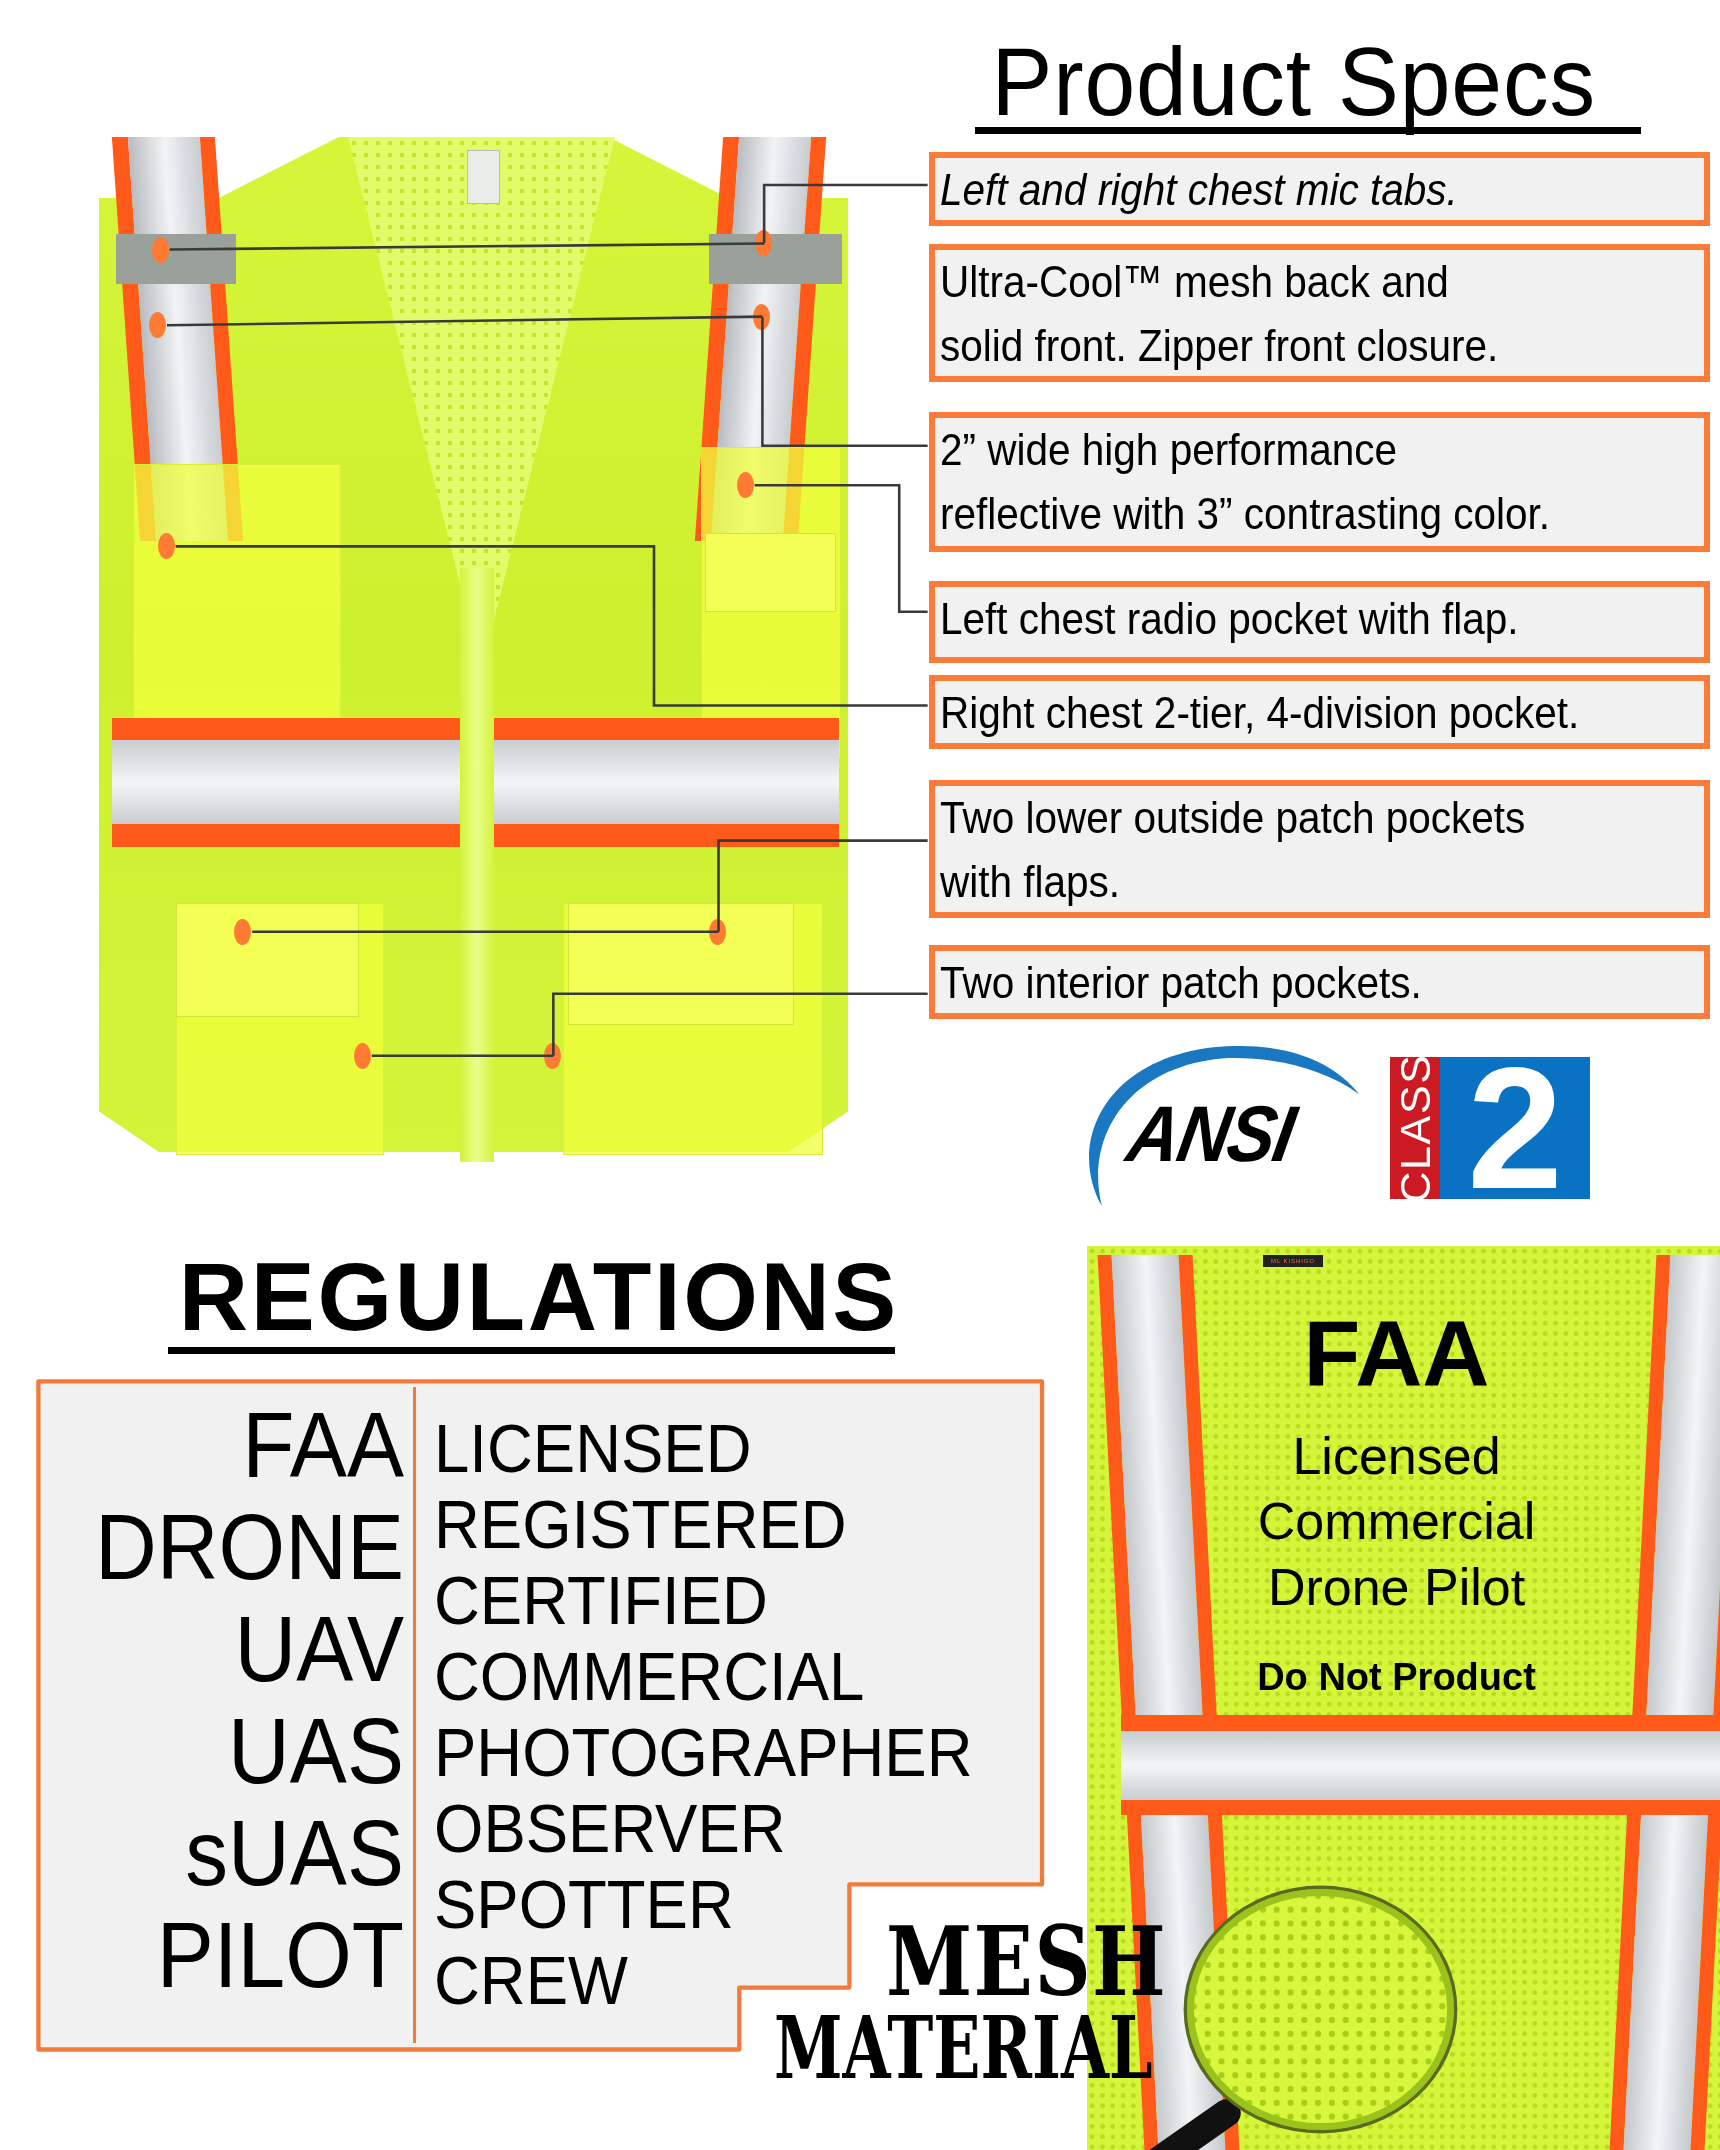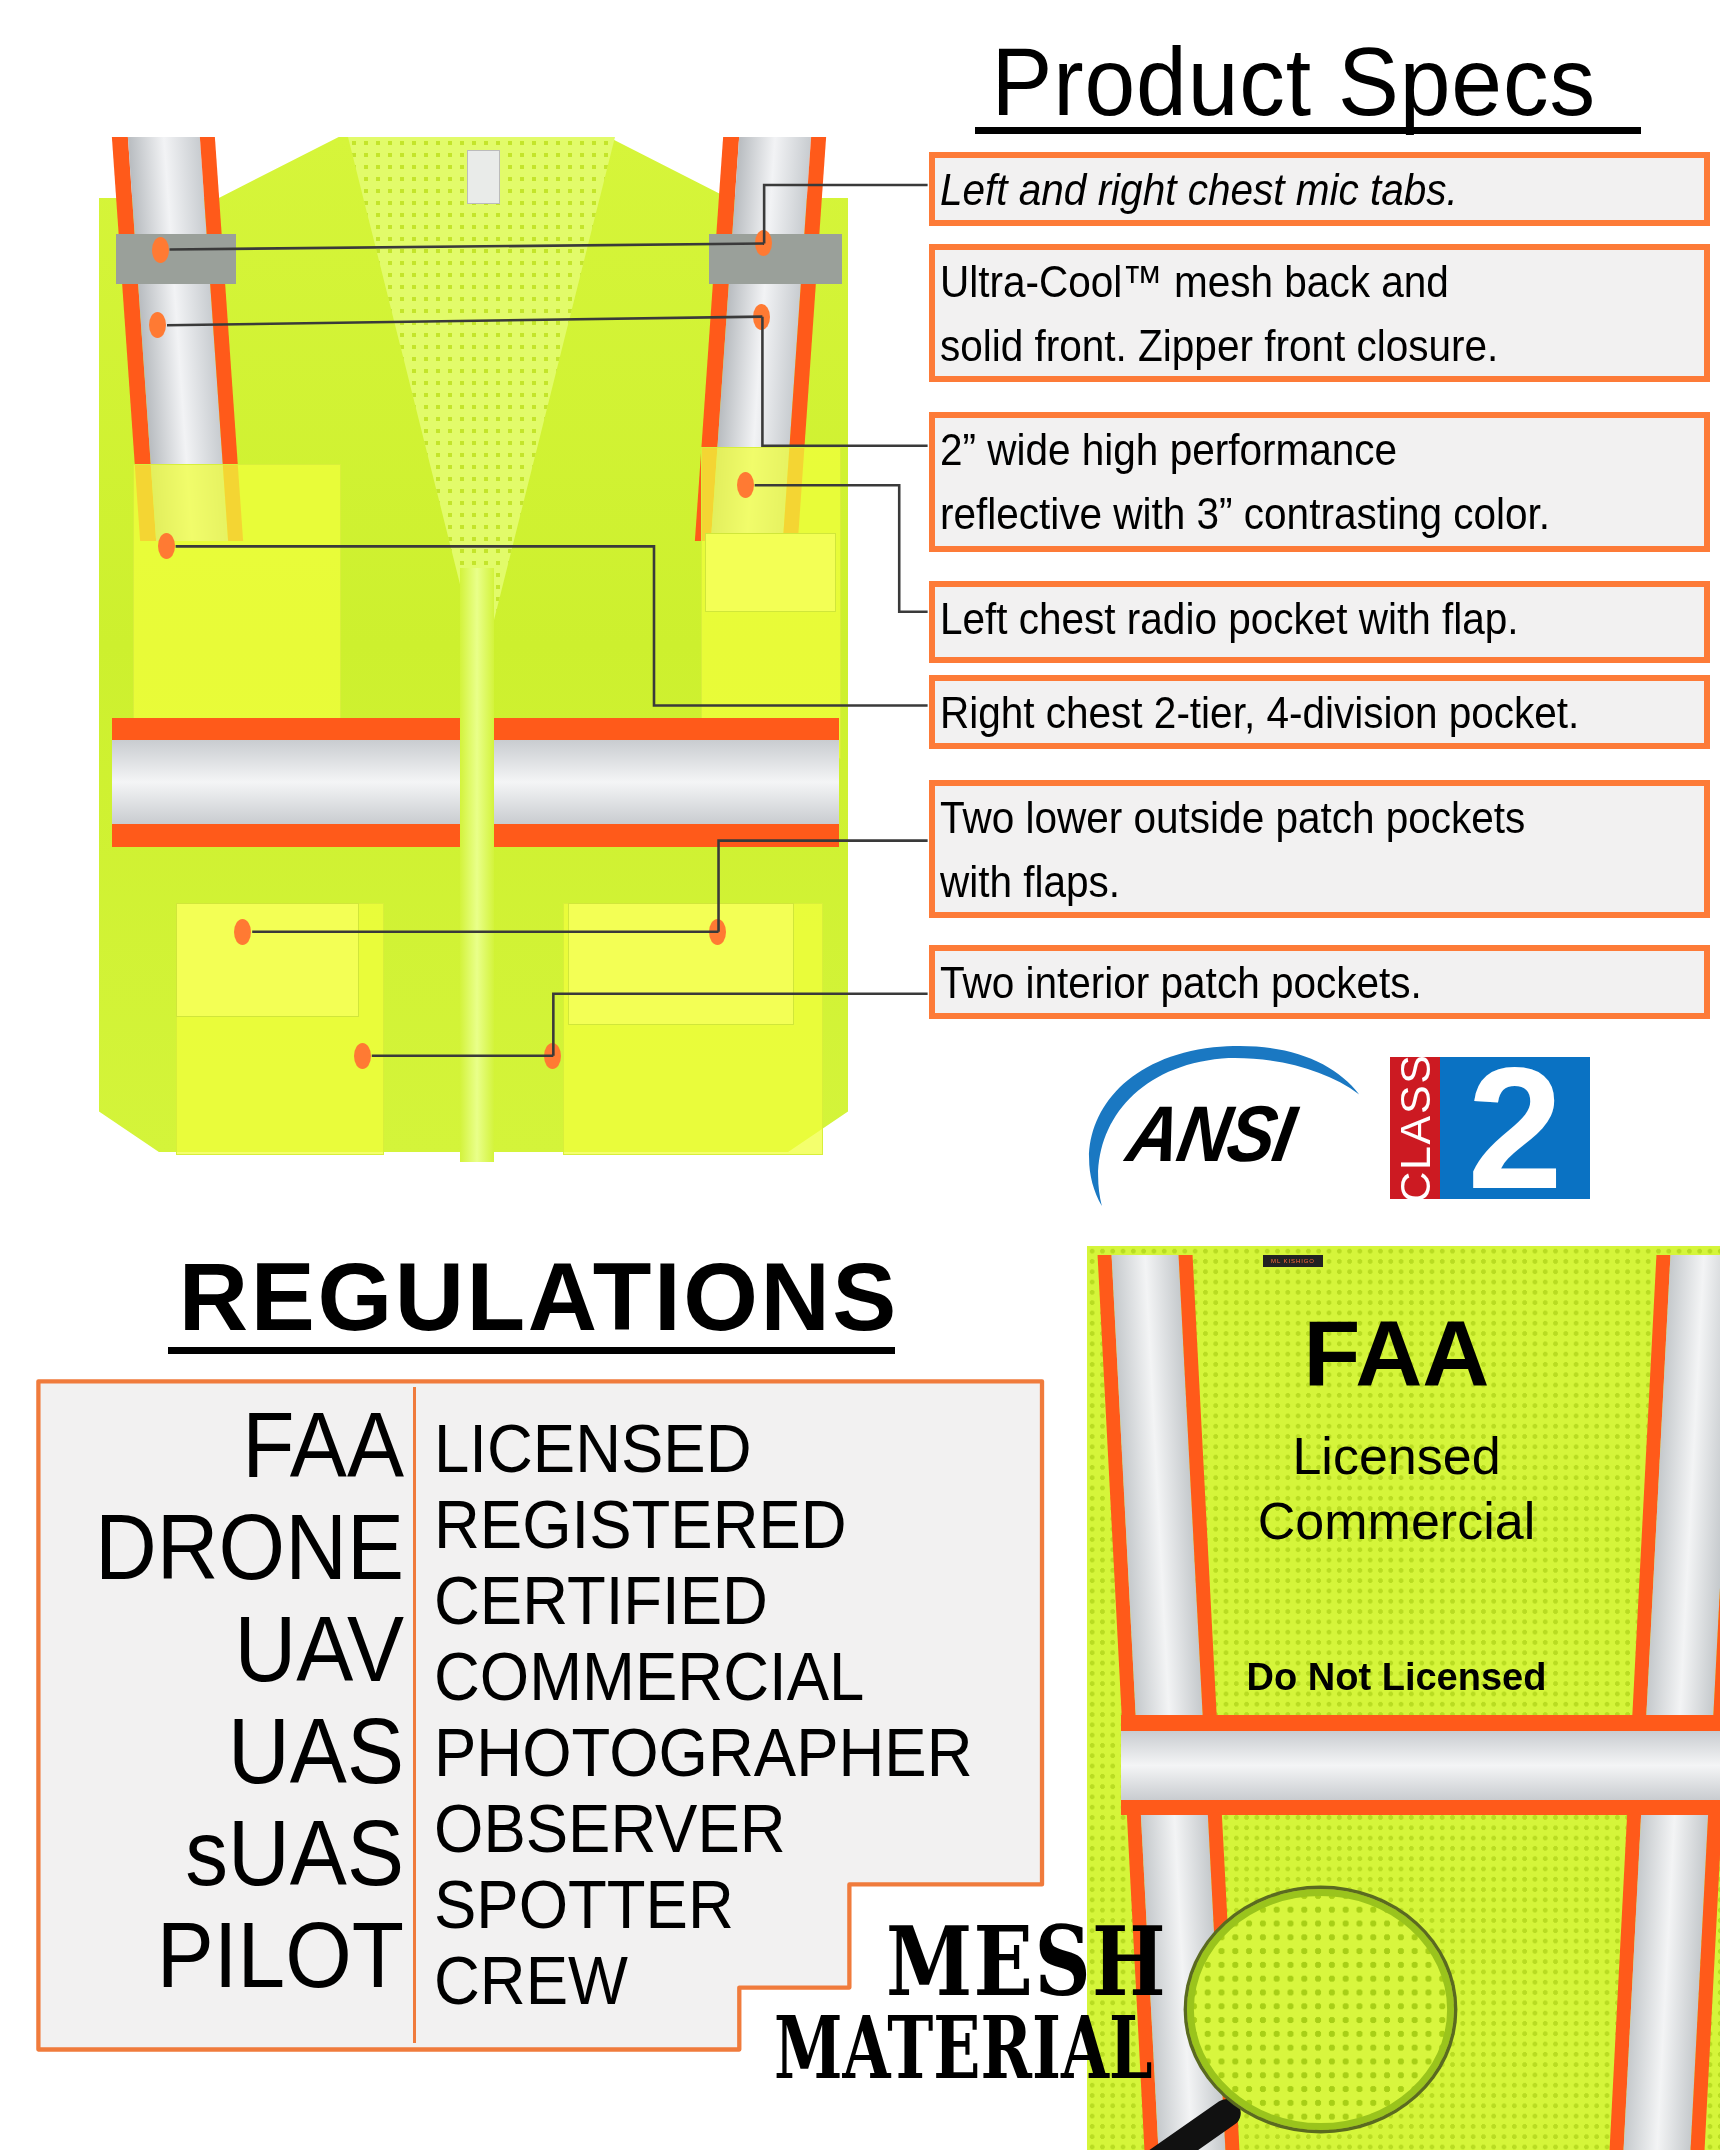--- a/index.html
+++ b/index.html
@@ -279,20 +279,21 @@
   </div>
   <div class="vb-hband">
     <div class="o"></div>
       <div class="r"></div>
       <div class="o"></div>
   </div>
   <div class="vb-label">ML KISHIGO</div>
   <div class="vb-text vb-faa">FAA</div>
   <div class="vb-text vb-l1">Licensed</div>
   <div class="vb-text vb-l2">Commercial</div>
-  <div class="vb-text vb-dnd">Do Not Licensed</div>
+  <div class="vb-text vb-l3">Drone Pilot</div>
+  <div class="vb-text vb-dnd">Do Not Product</div>
 </div>
 
 <div class="abs magnifier-handle"></div>
 <div class="abs magnifier"></div>
 <div class="abs mesh-word">MESH</div>
 <div class="abs material-word">MATERIAL</div>
 
 
 </body></html>

